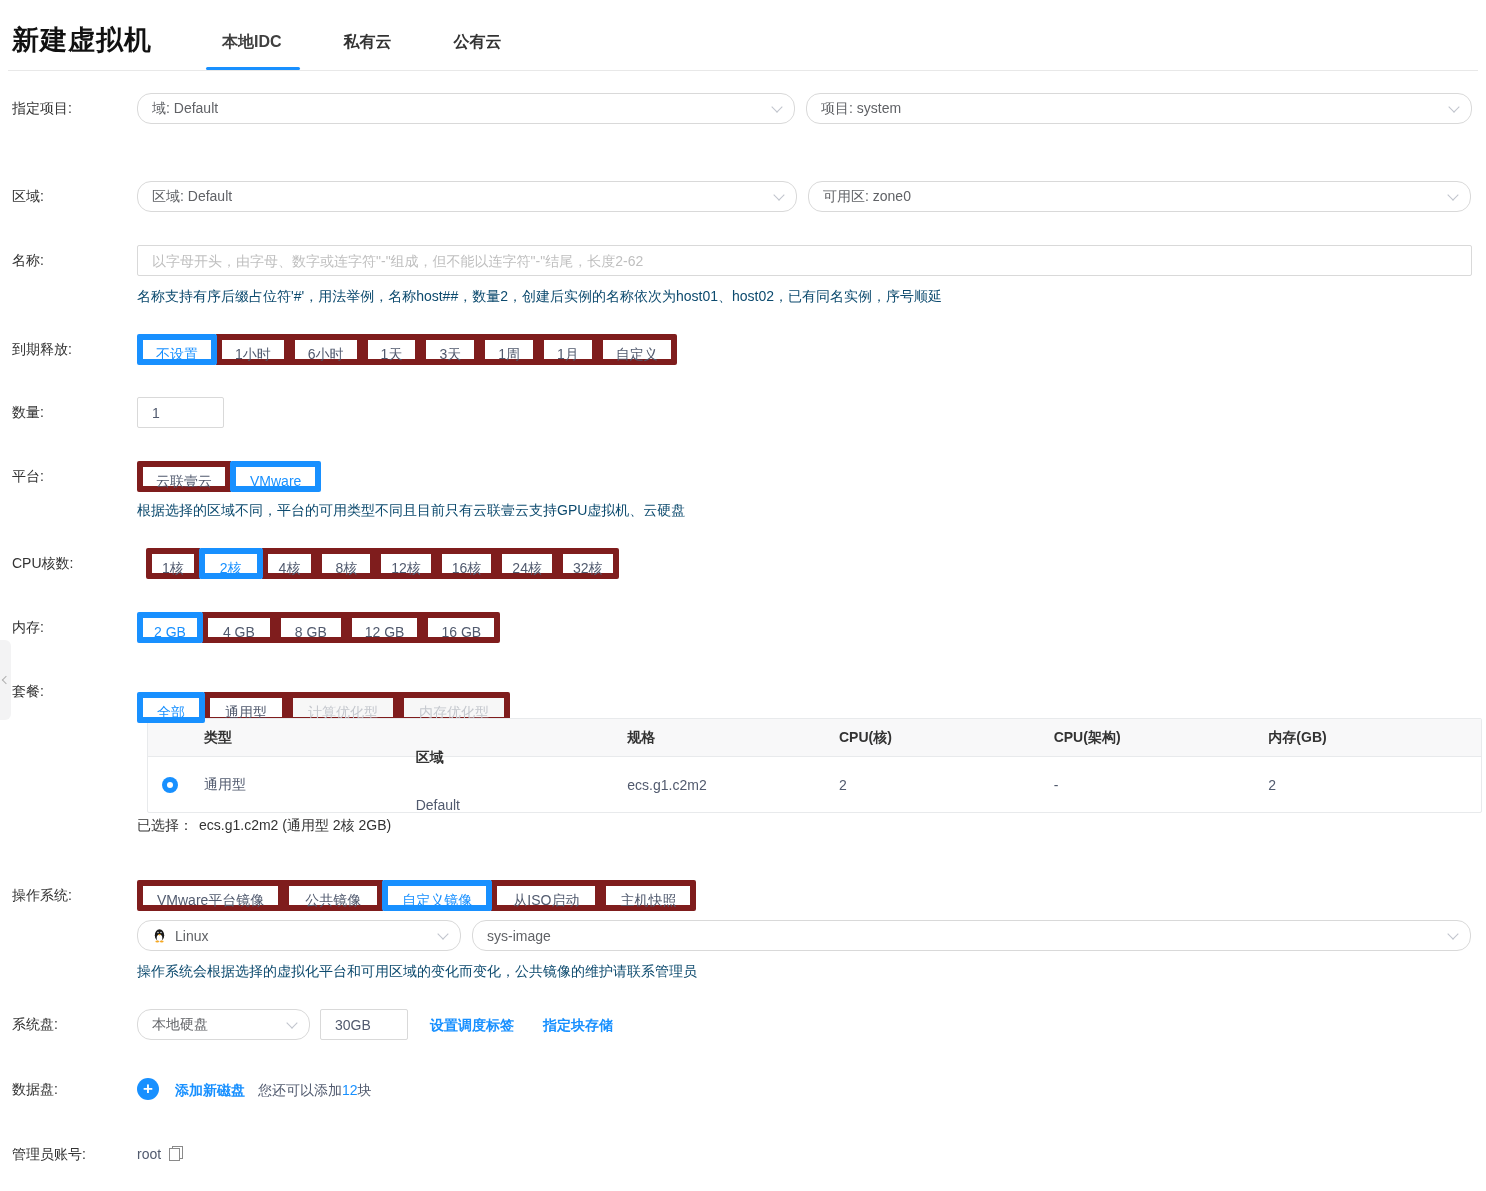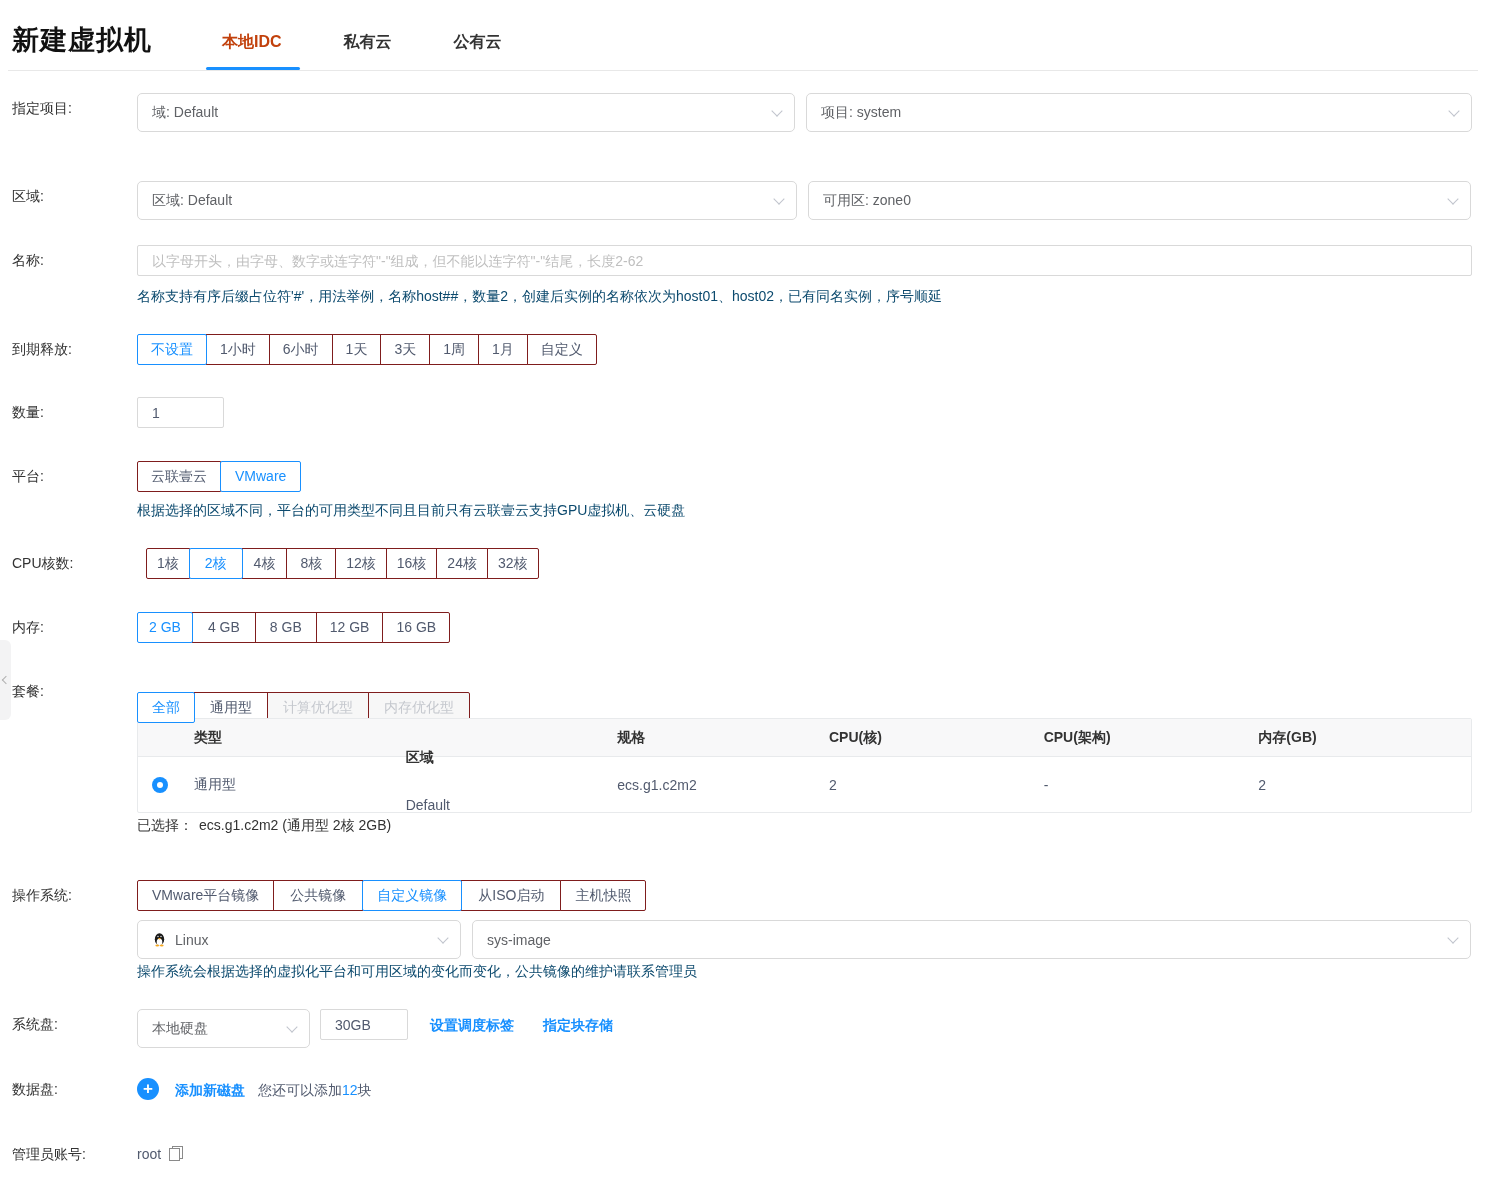--- a/index.html
+++ b/index.html
@@ -4,45 +4,45 @@
 <style>
   * { box-sizing: border-box; margin: 0; padding: 0; }
   html,body { background:#fff; }
   body { font-family:"Liberation Sans","DejaVu Sans",sans-serif; font-size:14px; color:#515a6e; }
   .page { position:relative; width:1486px; height:1191px; background:#fff; overflow:hidden; }
 
   
   .page-title { position:absolute; left:12px; top:22px; font-size:27px; font-weight:bold; color:#111; letter-spacing:1px; }
   .tabs { position:absolute; left:206px; top:30px; display:flex; }
   .tab { height:24px; line-height:24px; padding:0 16px; margin-right:30px; font-size:16px; font-weight:600; color:#333; cursor:pointer; }
-  .tab.active { color:#c2410c; }
+  .tab.active { color:#404040; }
   .tab-underline { position:absolute; left:206px; top:67px; width:94px; height:3px; background:#1890ff; border-radius:2px; }
   .header-divider { position:absolute; left:8px; right:8px; top:70px; height:1px; background:#e8e8e8; }
 
   
   .flabel { position:absolute; left:12px; color:#333; font-size:14px; }
 
   
-  .select { position:absolute; height:39px; border:1px solid #d9d9d9; border-radius:5px; background:#fff; display:flex; align-items:center; padding:0 30px 0 14px; color:#606266; cursor:pointer; }
+  .select { position:absolute; height:31px; border:1px solid #d9d9d9; border-radius:14px; background:#fff; display:flex; align-items:center; padding:0 30px 0 14px; color:#606266; cursor:pointer; }
   .chev { position:absolute; right:13px; top:50%; width:8px; height:8px; margin-top:-6px; border-right:1px solid #c0c4cc; border-bottom:1px solid #c0c4cc; transform:rotate(45deg); }
   .tinput { position:absolute; height:31px; border:1px solid #d9d9d9; border-radius:2px; padding:0 14px; font-size:14px; color:#515a6e; background:#fff; font-family:inherit; outline:none; }
   .tinput::placeholder { color:#bfbfbf; }
   .helper { position:absolute; color:#0c4a6e; font-size:14px; }
 
   
   .btn-group { position:absolute; display:flex; }
-  .gbtn { height:31px; line-height:29px; padding:0 13px; border:1px solid #7f1d1d; background:#fff; color:#515a6e; font-size:14px; margin-left:-1px; cursor:pointer; white-space:nowrap; }
+  .gbtn { height:31px; line-height:29px; padding:0 13px; border:6px solid #7f1d1d; background:#fff; color:#515a6e; font-size:14px; margin-left:-1px; cursor:pointer; white-space:nowrap; }
   .gbtn:first-child { margin-left:0; border-radius:2px 0 0 2px; }
   .gbtn:last-child { border-radius:0 2px 2px 0; }
   .gbtn.selected { color:#1890ff; border-color:#1890ff; position:relative; z-index:2; border-radius:2px; }
   .gbtn.disabled { background:#f7f7f7; color:#c5c8ce; cursor:not-allowed; }
   .gbtn.pad-lg { padding:0 15px; }
 
   
-  .sku-table { position:absolute; left:137px; top:718px; width:1335px; border:1px solid #e8eaec; border-radius:2px; background:#fff; }
+  .sku-table { position:absolute; left:147px; top:718px; width:1335px; border:1px solid #e8eaec; border-radius:2px; background:#fff; }
   .thead { display:flex; height:37px; align-items:center; background:#f8f8f9; color:#333; font-weight:bold; }
   .trow { display:flex; height:56px; align-items:center; border-top:1px solid #e8eaec; color:#515a6e; }
   .cell { padding-left:12px; position:relative; }
   .c0 { width:44px; padding-left:0; display:flex; justify-content:center; }
   .c1 { width:212px; } .c2 { width:212px;margin-top:40px; } .c3 { width:212px; }
   .c4 { width:215px; } .c5 { width:215px; } .c6 { width:225px; }
   .thead .cell:not(.c0)::before { content:""; position:absolute; left:0; top:10px; bottom:10px; width:1px; background:#e3e5e8; }
   .radio { width:16px; height:16px; border-radius:50%; background:#1890ff; position:relative; display:inline-block; cursor:pointer; }
   .radio::after { content:""; position:absolute; left:5px; top:5px; width:6px; height:6px; border-radius:50%; background:#fff; }
 

